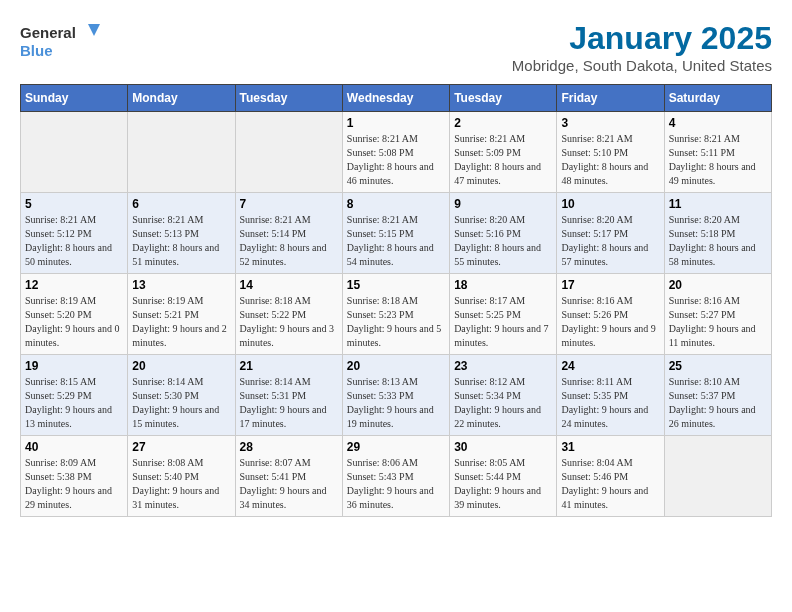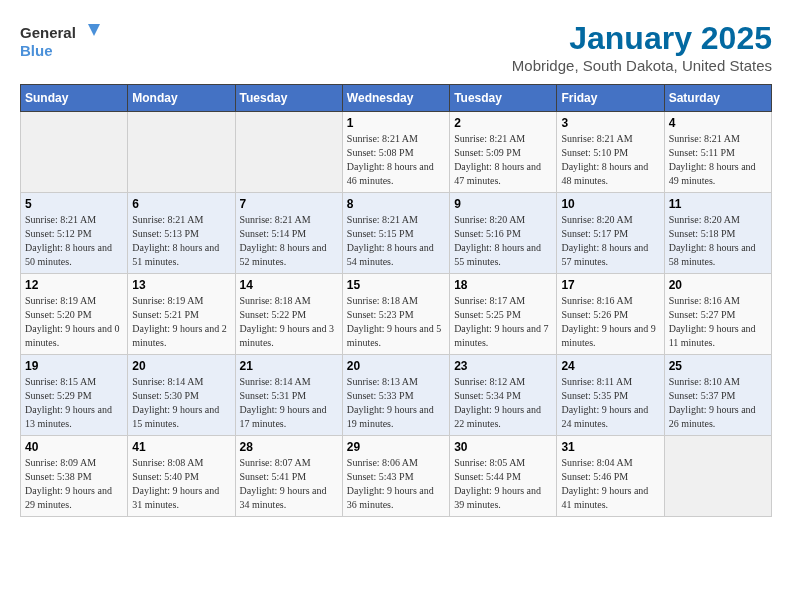--- a/index.html
+++ b/index.html
@@ -216,21 +216,21 @@
           <span class="day-number">25</span>
           <div class="day-info">Sunrise: 8:10 AM<br>Sunset: 5:37 PM<br>Daylight: 9 hours and 26 minutes.</div>
         </td>
       </tr>
       <tr>
         <td>
           <span class="day-number">40</span>
           <div class="day-info">Sunrise: 8:09 AM<br>Sunset: 5:38 PM<br>Daylight: 9 hours and 29 minutes.</div>
         </td>
         <td>
-          <span class="day-number">41</span>
+          <span class="day-number">27</span>
           <div class="day-info">Sunrise: 8:08 AM<br>Sunset: 5:40 PM<br>Daylight: 9 hours and 31 minutes.</div>
         </td>
         <td>
           <span class="day-number">28</span>
           <div class="day-info">Sunrise: 8:07 AM<br>Sunset: 5:41 PM<br>Daylight: 9 hours and 34 minutes.</div>
         </td>
         <td>
           <span class="day-number">29</span>
           <div class="day-info">Sunrise: 8:06 AM<br>Sunset: 5:43 PM<br>Daylight: 9 hours and 36 minutes.</div>
         </td>

